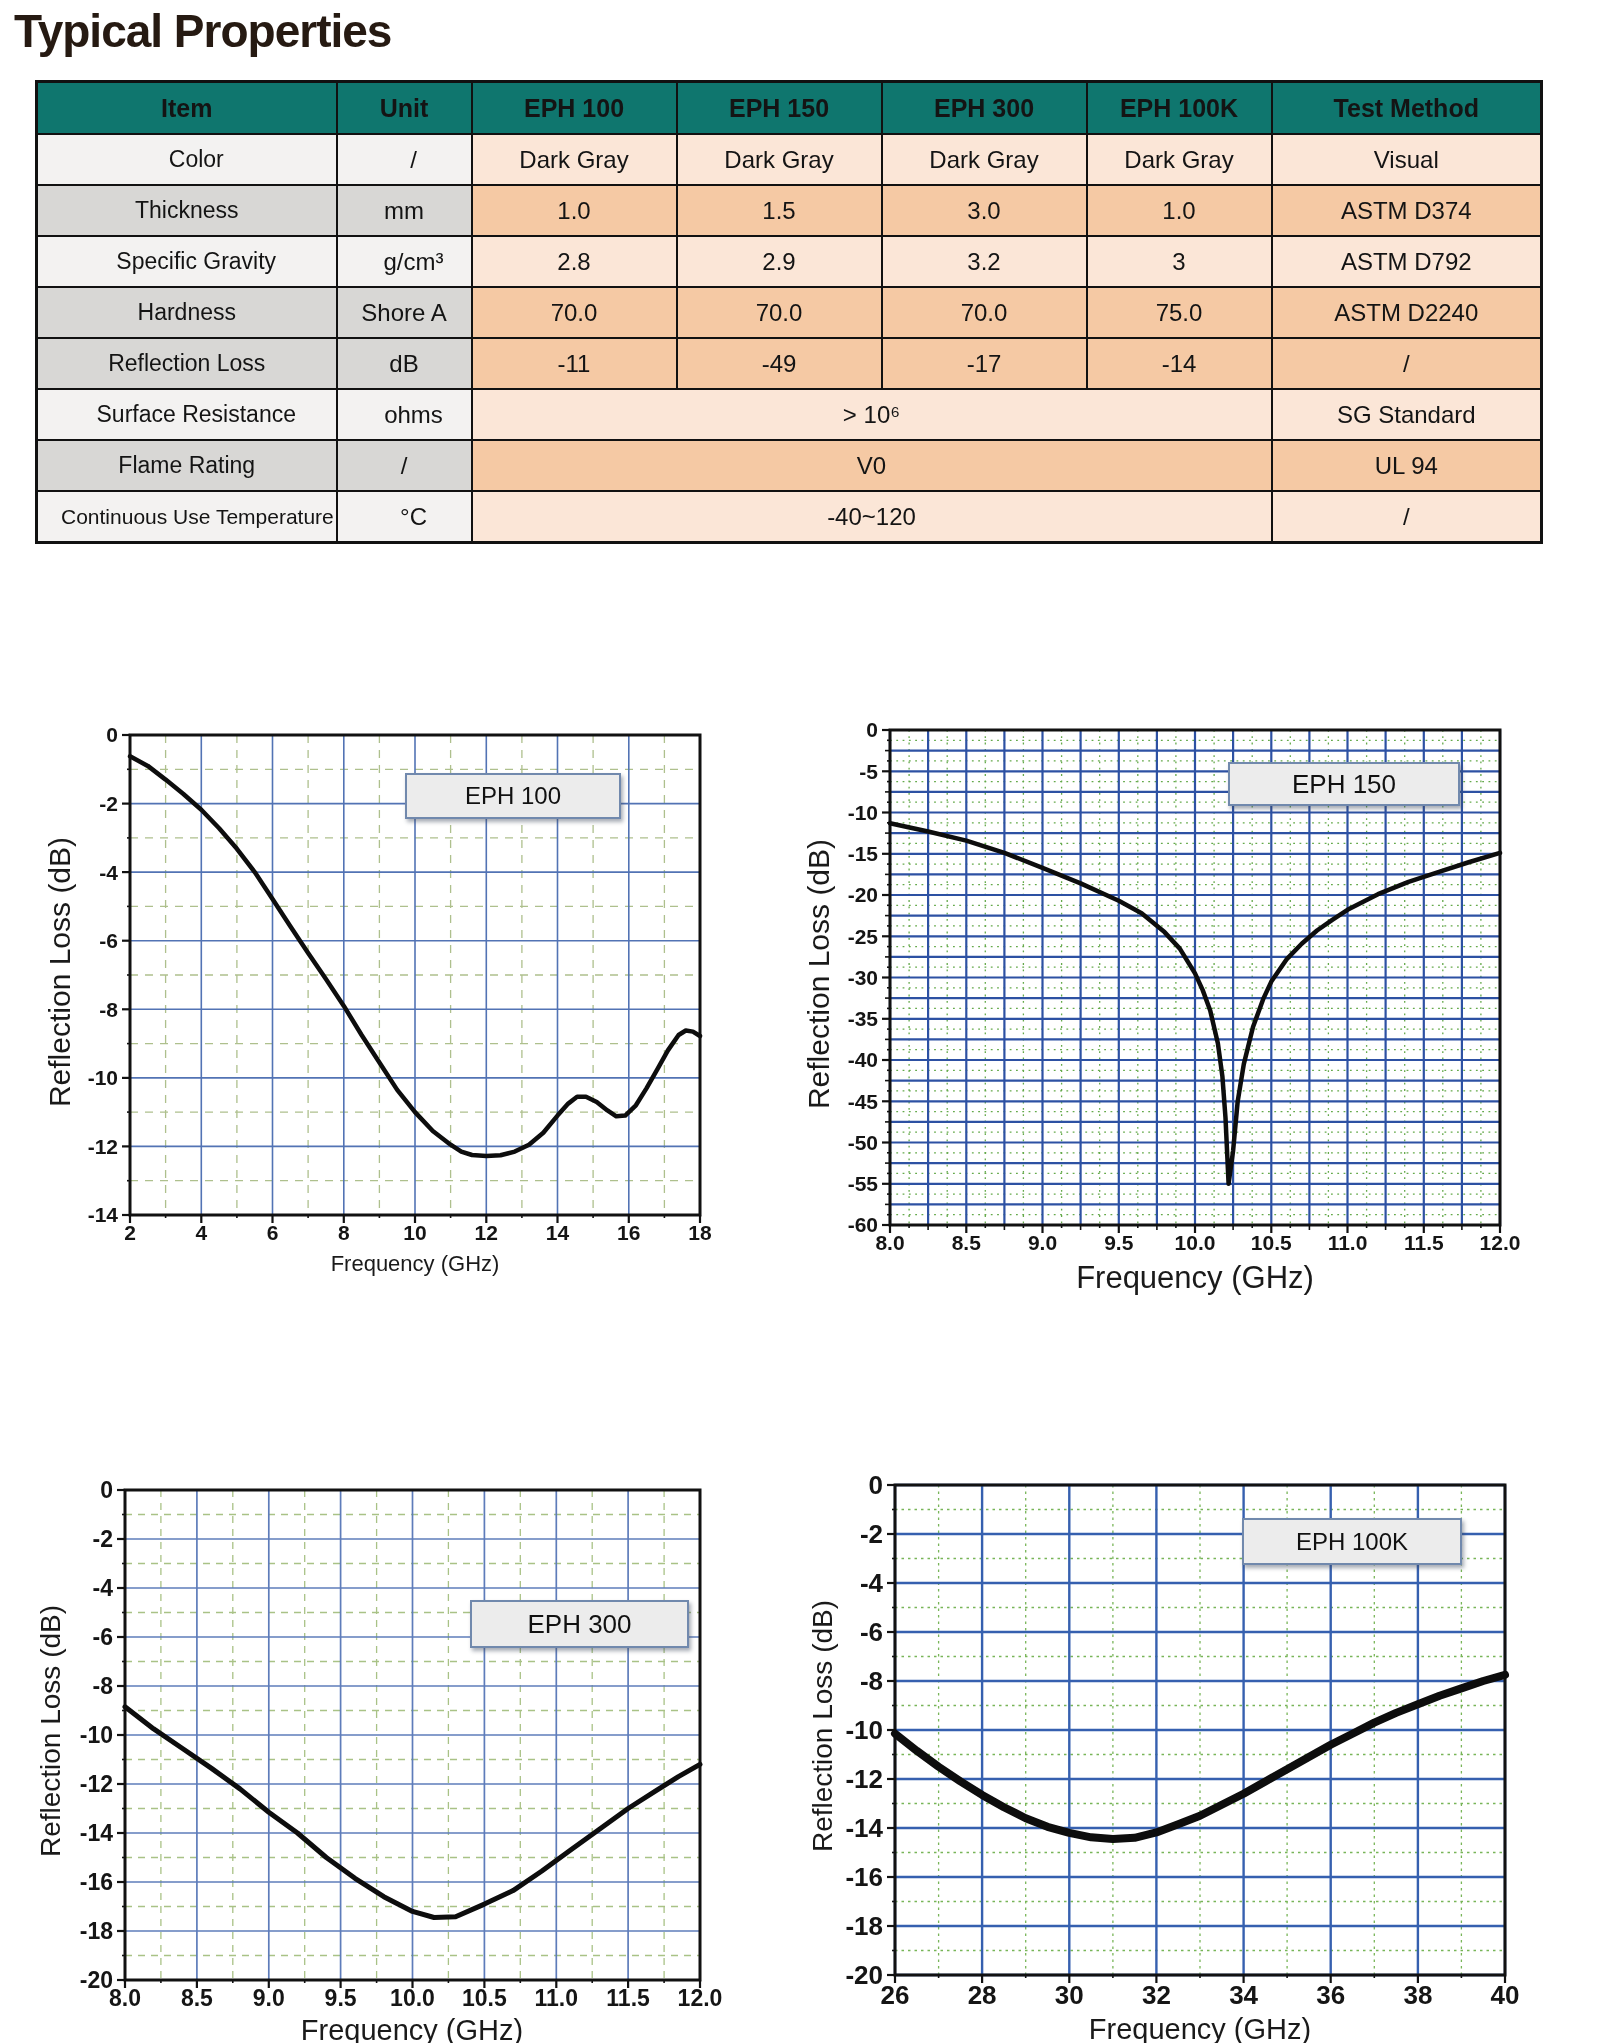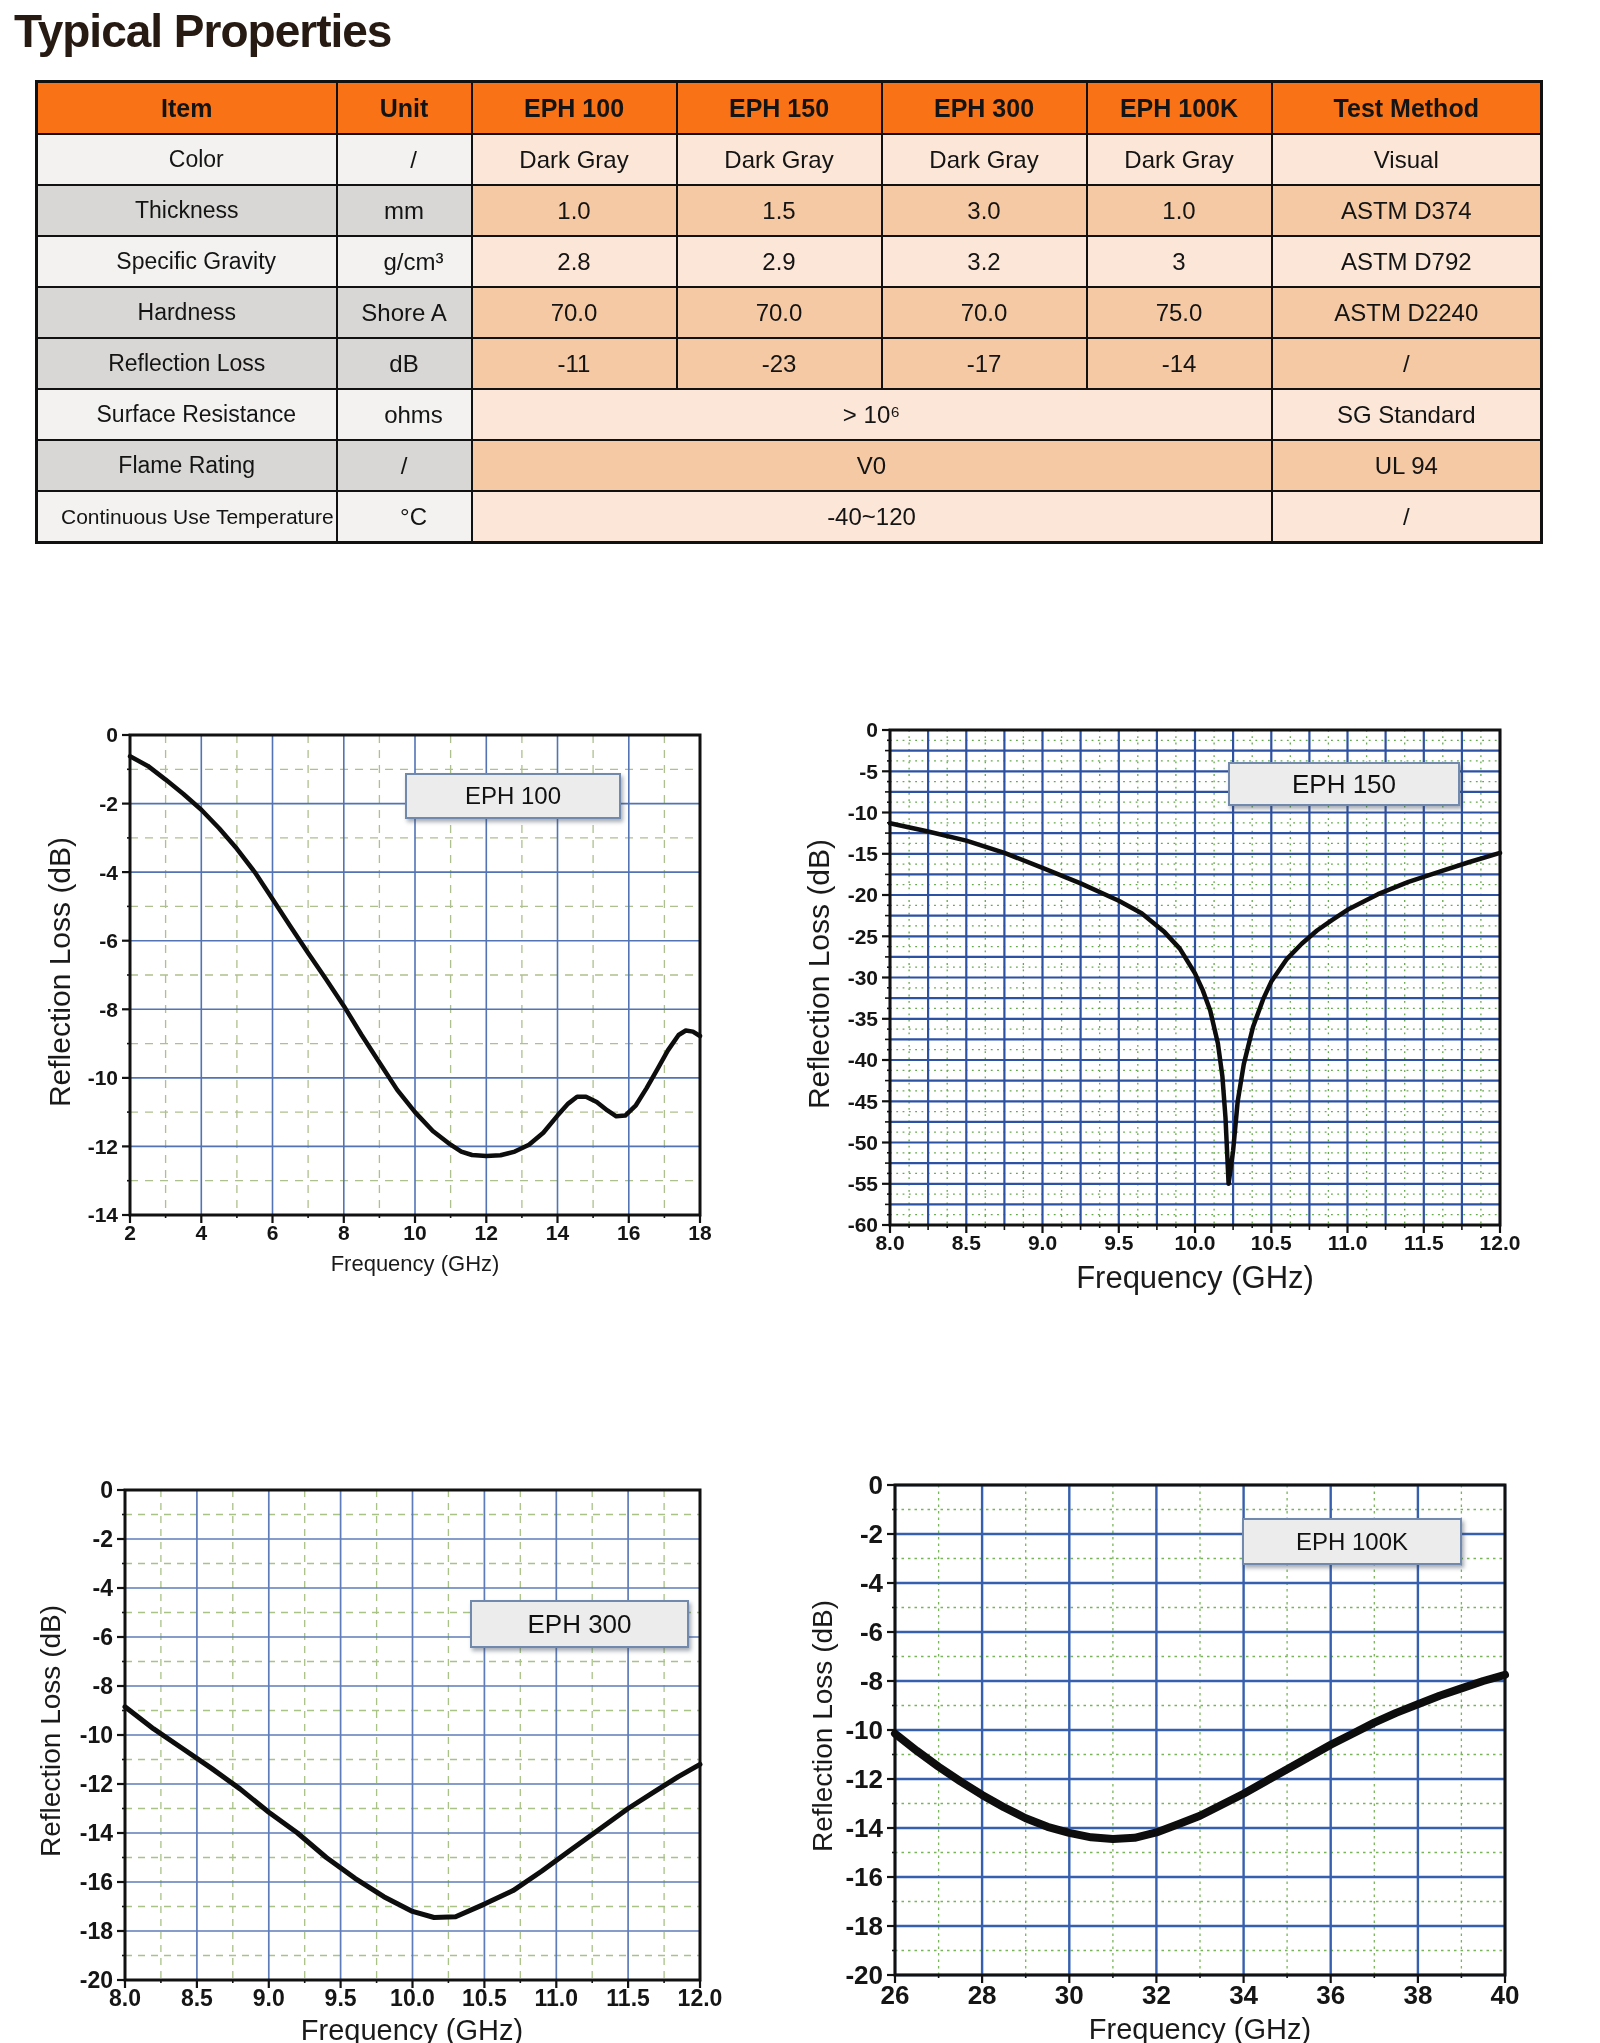--- a/index.html
+++ b/index.html
@@ -6,21 +6,21 @@
   body{position:relative;width:1600px;height:2043px;background:#ffffff;
        font-family:"Liberation Sans",sans-serif;color:#141414;overflow:hidden;}
 
   .page-title{position:absolute;left:14px;top:4px;margin:0;font-size:46px;font-weight:700;
               color:#261a12;letter-spacing:-1px;}
 
   table.props{position:absolute;left:35px;top:80px;width:1505px;border-collapse:collapse;
               table-layout:fixed;border:3px solid #111;}
   .props th,.props td{border:2px solid #111;text-align:center;vertical-align:middle;
               padding:0 4px;overflow:hidden;white-space:nowrap;}
-  .props thead th{background:#f97316;font-weight:700;font-size:25px;height:50px;}
+  .props thead th{background:#0f766e;font-weight:700;font-size:25px;height:50px;}
   .props td{font-size:24px;height:49px;}
   .props td.c-item{font-size:23px;}
   .props tr:last-child td.c-item{font-size:21px;text-align:right;}
   .c-item.light,.c-unit.light{background:#f3f2f1;padding-left:23px;}
   .c-item.dark,.c-unit.dark{background:#d8d7d5;}
   .c-val.light{background:#fbe6d7;}
   .c-val.dark{background:#f5c9a4;}
 
   .chart{position:absolute;}
   .chart svg{position:absolute;left:0;top:0;}
@@ -91,21 +91,21 @@
         <td class="c-val dark">70.0</td>
         <td class="c-val dark">70.0</td>
         <td class="c-val dark">70.0</td>
         <td class="c-val dark">75.0</td>
         <td class="c-val dark">ASTM D2240</td>
       </tr>
       <tr>
         <td class="c-item dark">Reflection Loss</td>
         <td class="c-unit dark">dB</td>
         <td class="c-val dark">-11</td>
-        <td class="c-val dark">-23</td>
+        <td class="c-val dark">-49</td>
         <td class="c-val dark">-17</td>
         <td class="c-val dark">-14</td>
         <td class="c-val dark">/</td>
       </tr>
       <tr>
         <td class="c-item light">Surface Resistance</td>
         <td class="c-unit light">ohms</td>
         <td class="c-val light" colspan="4">&gt; 10⁶</td>
         <td class="c-val light">SG Standard</td>
       </tr>

